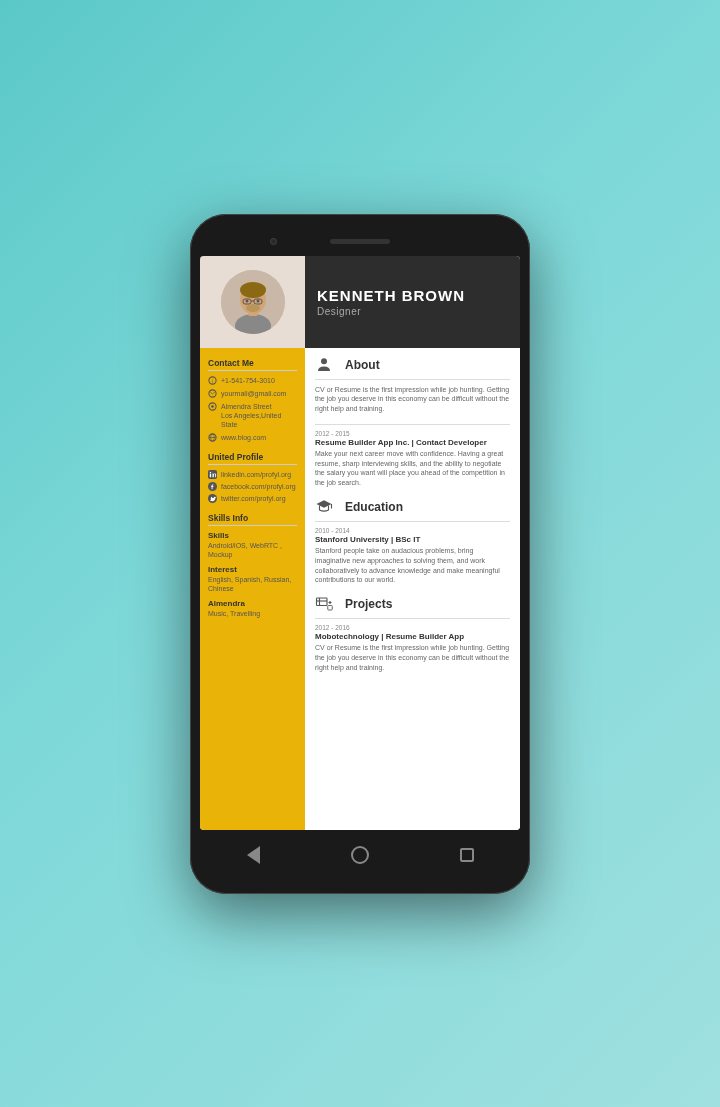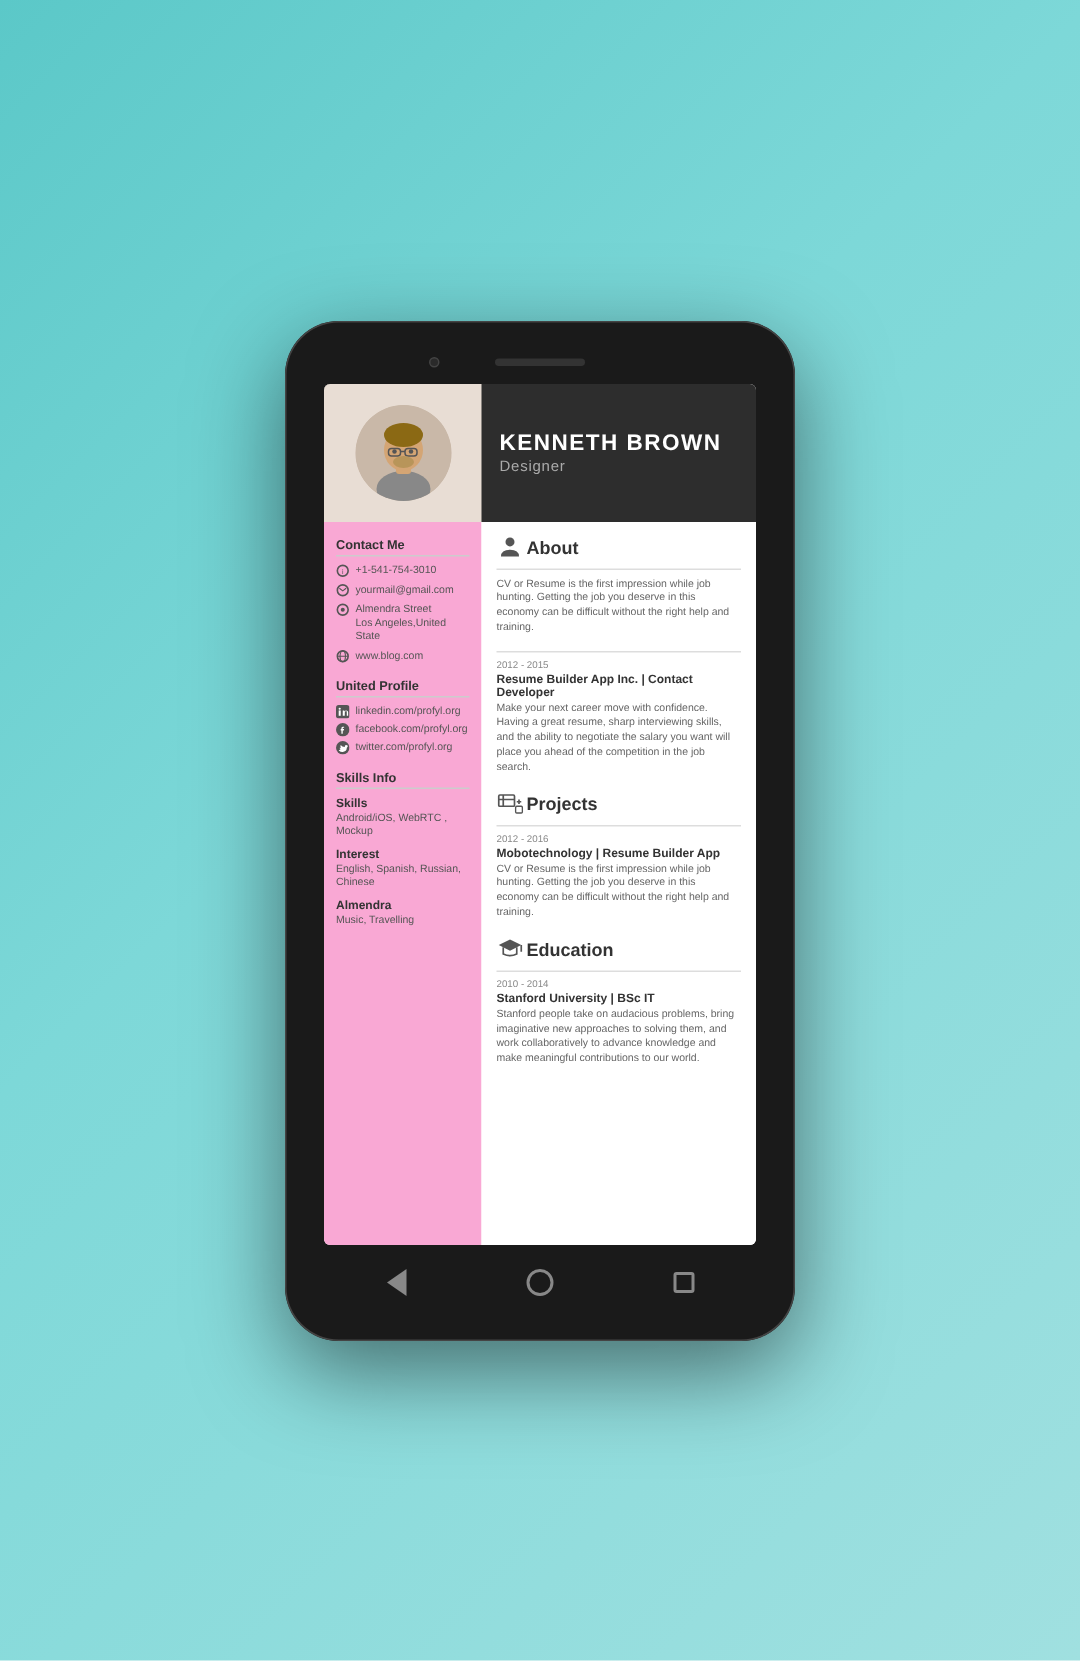--- a/index.html
+++ b/index.html
@@ -10,21 +10,21 @@
       align-items: center;
       min-height: 100vh;
       font-family: 'Arial', sans-serif;
     }
 
     .phone-outer {
       width: 340px;
       height: 680px;
       background: #1a1a1a;
       border-radius: 36px;
-      padding: 14px 26px;
+      padding: 14px 10px;
       box-shadow: 0 20px 60px rgba(0,0,0,0.5), inset 0 0 0 1px #444;
       position: relative;
       display: flex;
       flex-direction: column;
     }
 
     .phone-top {
       display: flex;
       justify-content: center;
       align-items: center;
@@ -152,21 +152,21 @@
     
     .resume-body {
       display: flex;
       flex: 1;
       min-height: 0;
     }
 
     
     .sidebar {
       width: 105px;
-      background: #f9a8d4;
+      background: #eab308;
       flex-shrink: 0;
       padding: 10px 8px;
       font-size: 7.5px;
     }
 
     .sidebar-section {
       margin-bottom: 10px;
     }
     .sidebar-section-title {
       font-size: 8.5px;
@@ -235,21 +235,21 @@
       background: #fff;
       overflow-y: auto;
     }
 
     .section {
       margin-bottom: 10px;
     }
     .section-header {
       display: flex;
       align-items: center;
-      gap: 2px;
+      gap: 12px;
       margin-bottom: 5px;
     }
     .section-icon {
       width: 18px;
       height: 18px;
       color: #555;
       flex-shrink: 0;
     }
     .section-title {
       font-size: 12px;
@@ -437,48 +437,48 @@
           <div class="section">
             <div class="section-divider"></div>
             <div class="entry-date">2012 - 2015</div>
             <div class="entry-title">Resume Builder App Inc. | Contact Developer</div>
             <div class="entry-text">Make your next career move with confidence. Having a great resume, sharp interviewing skills, and the ability to negotiate the salary you want will place you ahead of the competition in the job search.</div>
           </div>
 
           <div class="section">
             <div class="section-header">
               <svg class="section-icon" viewBox="0 0 24 24">
+                <polygon points="12,3 22,8 12,13 2,8" fill="#555"></polygon>
+                <path d="M6 10 L6 16 Q12 19 18 16 L18 10" fill="none" stroke="#555" stroke-width="1.5"></path>
+                <line x1="22" y1="8" x2="22" y2="14" stroke="#555" stroke-width="1.5"></line>
+              </svg>
+              <span class="section-title">Education</span>
+            </div>
+            <div class="section-divider"></div>
+            <div class="entry-date">2010 - 2014</div>
+            <div class="entry-title">Stanford University | BSc IT</div>
+            <div class="entry-text">Stanford people take on audacious problems, bring imaginative new approaches to solving them, and work collaboratively to advance knowledge and make meaningful contributions to our world.</div>
+          </div>
+
+          <div class="section">
+            <div class="section-header">
+              <svg class="section-icon" viewBox="0 0 24 24">
                 <rect x="2" y="4" width="14" height="10" rx="1" fill="none" stroke="#555" stroke-width="1.5"></rect>
                 <line x1="2" y1="8" x2="16" y2="8" stroke="#555" stroke-width="1.5"></line>
                 <line x1="6" y1="4" x2="6" y2="14" stroke="#555" stroke-width="1.5"></line>
                 <line x1="18" y1="10" x2="22" y2="10" stroke="#555" stroke-width="1.5"></line>
                 <line x1="20" y1="8" x2="20" y2="12" stroke="#555" stroke-width="1.5"></line>
                 <rect x="17" y="14" width="6" height="6" rx="1" fill="none" stroke="#555" stroke-width="1.2"></rect>
               </svg>
               <span class="section-title">Projects</span>
             </div>
             <div class="section-divider"></div>
             <div class="entry-date">2012 - 2016</div>
             <div class="entry-title">Mobotechnology | Resume Builder App</div>
             <div class="entry-text">CV or Resume is the first impression while job hunting. Getting the job you deserve in this economy can be difficult without the right help and training.</div>
-          </div>
-
-          <div class="section">
-            <div class="section-header">
-              <svg class="section-icon" viewBox="0 0 24 24">
-                <polygon points="12,3 22,8 12,13 2,8" fill="#555"></polygon>
-                <path d="M6 10 L6 16 Q12 19 18 16 L18 10" fill="none" stroke="#555" stroke-width="1.5"></path>
-                <line x1="22" y1="8" x2="22" y2="14" stroke="#555" stroke-width="1.5"></line>
-              </svg>
-              <span class="section-title">Education</span>
-            </div>
-            <div class="section-divider"></div>
-            <div class="entry-date">2010 - 2014</div>
-            <div class="entry-title">Stanford University | BSc IT</div>
-            <div class="entry-text">Stanford people take on audacious problems, bring imaginative new approaches to solving them, and work collaboratively to advance knowledge and make meaningful contributions to our world.</div>
           </div>
 
         </div>
       </div>
     </div>
   </div>
 
   <div class="phone-bottom">
     <div class="nav-btn">
       <div class="nav-back"></div>

